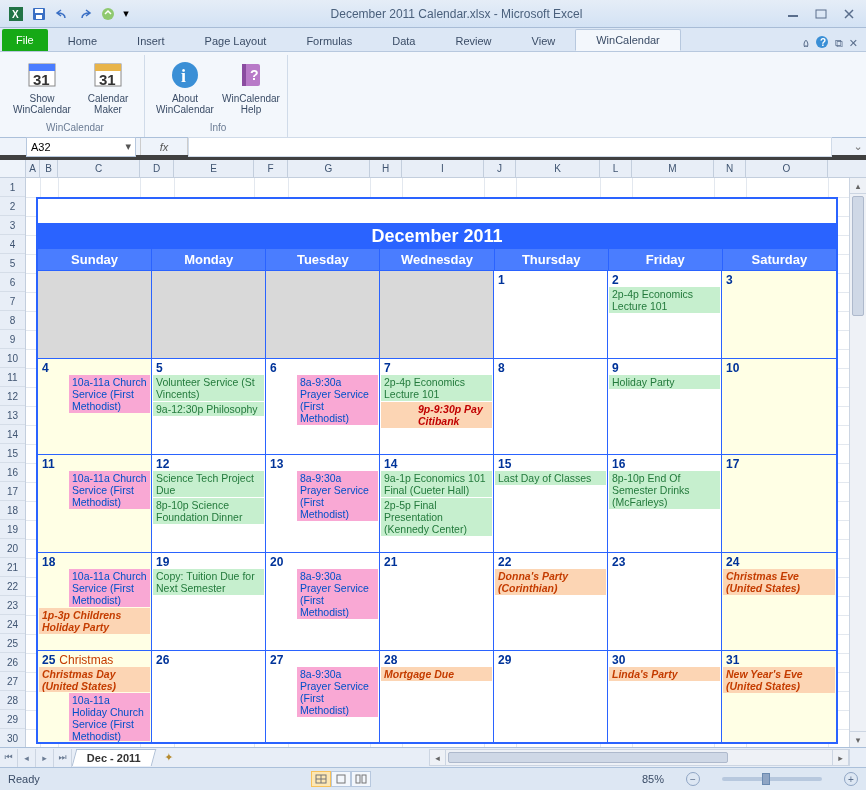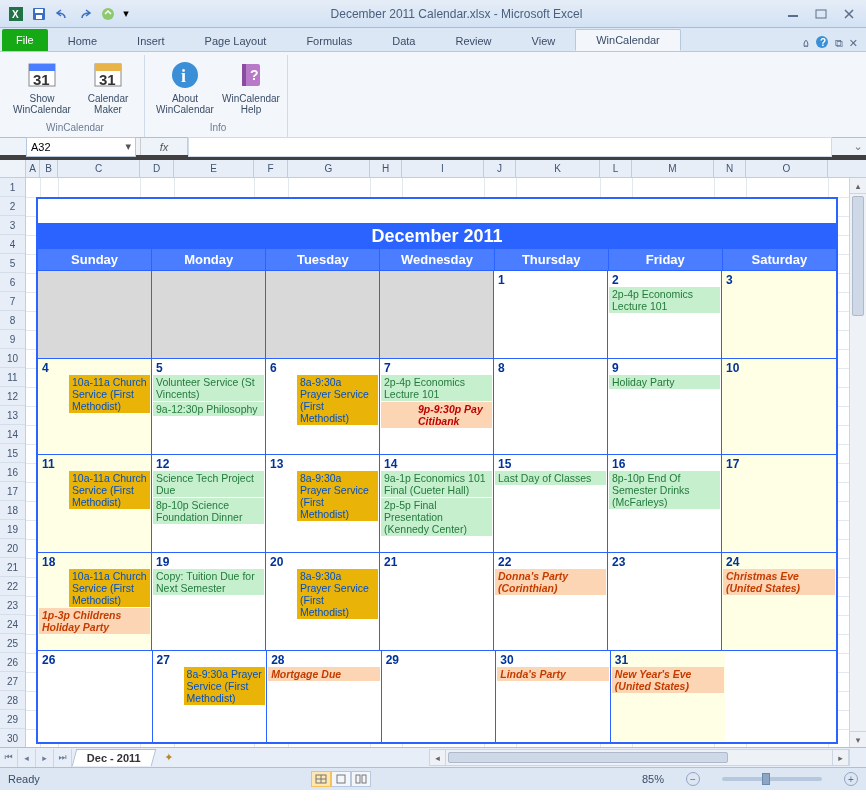--- a/index.html
+++ b/index.html
@@ -55,21 +55,21 @@
   .cal-head { display:flex; background:#4a7dff;}
   .cal-head div { flex:1; border-right:1px solid #2a63ff; color:#fff; font-weight:bold; text-align:center; font-size:13px; padding:3px 0; font-family:Arial;}
   .cal-head div:last-child { border-right:none;}
   .cal-body { }
   .cal-row { display:flex; border-top:1px solid #2a63ff;}
   .cal-cell { width:114.57px; border-right:1px solid #2a63ff; display:flex; flex-direction:column; font-family:Arial; }
   .cal-cell:last-child { border-right:none;}
   .cal-cell.inactive { background:#d9d9d9;}
   .daynum { font-size:12px; font-weight:bold; color:#003399; padding:2px 4px 0 4px;}
   .evt { font-size:10.5px; padding:1px 3px; margin:0 1px 1px 1px; line-height:1.15; min-height:14px;}
-  .evt.cyan { background:#eab308; color:#0050c8;margin-left:31px;}
+  .evt.cyan { background:#f9a8d4; color:#0050c8;margin-left:31px;}
   .evt.green { background:#c6efce; color:#237a3c;}
   .evt.orange { background:#fcd5b4; color:#c43c00; font-style:italic; font-weight:bold;}
   .evt.red { background:#fcd5b4; color:#c00000; font-weight:bold; font-style:italic;padding-left:37px;}
   .sunday-bg { background:#ffffe5;}
   
   
   .vscroll { position:absolute; right:0; top:18px; bottom:0; width:17px; background:#eef1f6; border-left:1px solid #ccd5e2;}
   .vs-btn { height:16px; border-bottom:1px solid #ccd5e2; display:flex; align-items:center; justify-content:center; color:#666; font-size:9px;}
   .vs-thumb { position:absolute; left:2px; right:2px; top:18px; height:120px; background:#cfd8e6; border:1px solid #aeb9cc; border-radius:2px;}
   
@@ -441,20 +441,25 @@
               </div>
               <div class="cal-cell ">
                 <div class="daynum">23</div>
               </div>
               <div class="cal-cell sunday-bg">
                 <div class="daynum">24</div>
                 <div class="evt orange">Christmas Eve (United States)</div>
               </div>
             </div>
             <div class="cal-row" style="height: 92px;">
+              <div class="cal-cell sunday-bg">
+                <div class="daynum">25<span style="color: rgb(196, 60, 0); margin-left: 4px; font-weight: normal;">Christmas</span></div>
+                <div class="evt orange">Christmas Day (United States)</div>
+                <div class="evt cyan">10a-11a Holiday Church Service (First Methodist)</div>
+              </div>
               <div class="cal-cell ">
                 <div class="daynum">26</div>
               </div>
               <div class="cal-cell ">
                 <div class="daynum">27</div>
                 <div class="evt cyan">8a-9:30a Prayer Service (First Methodist)</div>
               </div>
               <div class="cal-cell ">
                 <div class="daynum">28</div>
                 <div class="evt orange">Mortgage Due</div>

